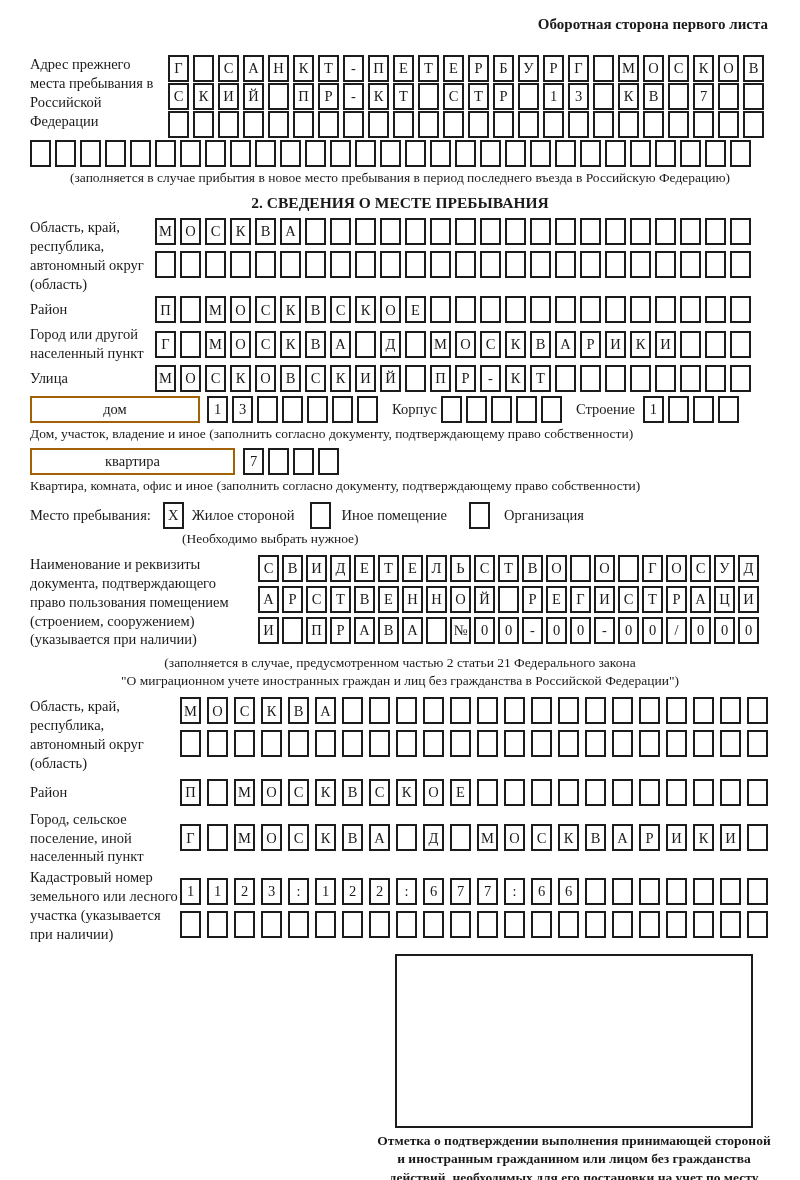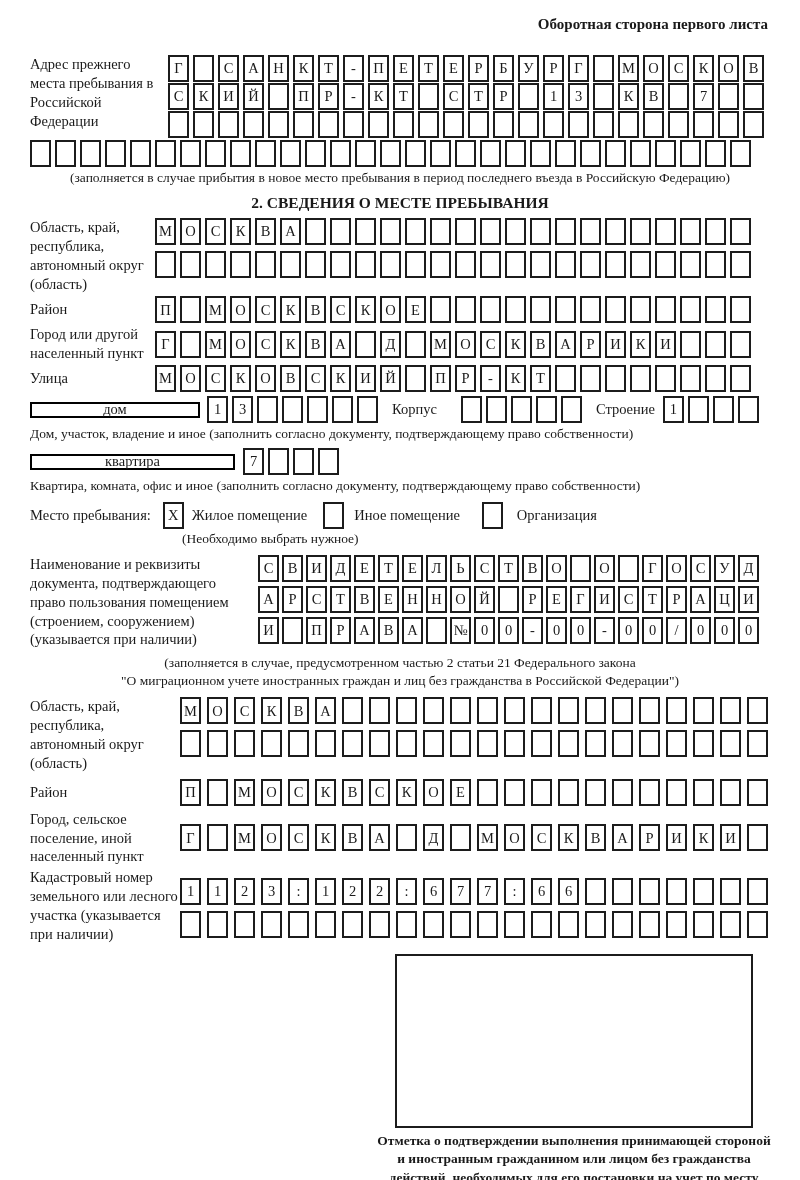--- a/index.html
+++ b/index.html
@@ -29,21 +29,21 @@
     width:21px; height:27px; flex:0 0 auto;
     border:2px solid #1c1c1c; background:#fff;
     display:flex; align-items:center; justify-content:center;
     font-size:14.5px; line-height:1;
   }
   .caption { font-size:13.5px; }
   .caption.centered { text-align:center; }
   .sec-title { text-align:center; font-weight:bold; font-size:15.5px; }
 
   .labelbox {
-    border:2px solid #000000; height:16px; flex:0 0 auto;
+    border:2px solid #a16207; height:27px; flex:0 0 auto;
     display:flex; align-items:center; justify-content:center; font-size:14.5px;
   }
   .inline-label { font-size:14.5px; flex:0 0 auto; }
 
   .stamp-box { border:2px solid #1c1c1c; width:358px; height:174px; margin-left:365px; background:#fff; }
   .stamp-caption {
     width:400px; margin-left:344px; margin-top:4px;
     text-align:center; font-weight:bold; font-size:13.5px; line-height:1.4;
   }
 
@@ -332,21 +332,21 @@
     <div class="labelbox" style="width:170px">дом</div>
     <div class="cells-row" style="margin-left:7px">
         <span class="cell">1</span>
         <span class="cell">3</span>
         <span class="cell"></span>
         <span class="cell"></span>
         <span class="cell"></span>
         <span class="cell"></span>
         <span class="cell"></span>
       </div>
-    <div class="inline-label" style="margin-left:14px;margin-right:24px">Корпус</div>
+    <div class="inline-label" style="margin-left:14px;margin-right:4px">Корпус</div>
     <div class="cells-row">
         <span class="cell"></span>
         <span class="cell"></span>
         <span class="cell"></span>
         <span class="cell"></span>
         <span class="cell"></span>
       </div>
     <div class="inline-label" style="margin-left:14px;margin-right:8px">Строение</div>
     <div class="cells-row">
         <span class="cell">1</span>
@@ -364,21 +364,21 @@
         <span class="cell"></span>
         <span class="cell"></span>
         <span class="cell"></span>
       </div>
   </div>
   <div class="caption mt3">Квартира, комната, офис и иное (заполнить согласно документу, подтверждающему право собственности)</div>
 
   <div class="field center mt8">
     <div class="inline-label">Место пребывания:</div>
     <span class="cell" style="margin-left:12px">X</span>
-    <div class="inline-label" style="margin-left:8px">Жилое помещение</div>
+    <div class="inline-label" style="margin-left:8px">Жилое стороной</div>
     <span class="cell" style="margin-left:16px"></span>
     <div class="inline-label" style="margin-left:10px">Иное помещение</div>
     <span class="cell" style="margin-left:22px"></span>
     <div class="inline-label" style="margin-left:14px">Организация</div>
   </div>
   <div class="caption mt2" style="margin-left:152px">(Необходимо выбрать нужное)</div>
 
   <div class="field mt8">
     <div class="flabel w228">Наименование и реквизиты документа, подтверждающего право пользования помещением (строением, сооружением) (указывается при наличии)</div>
     <div class="rows gap4">

